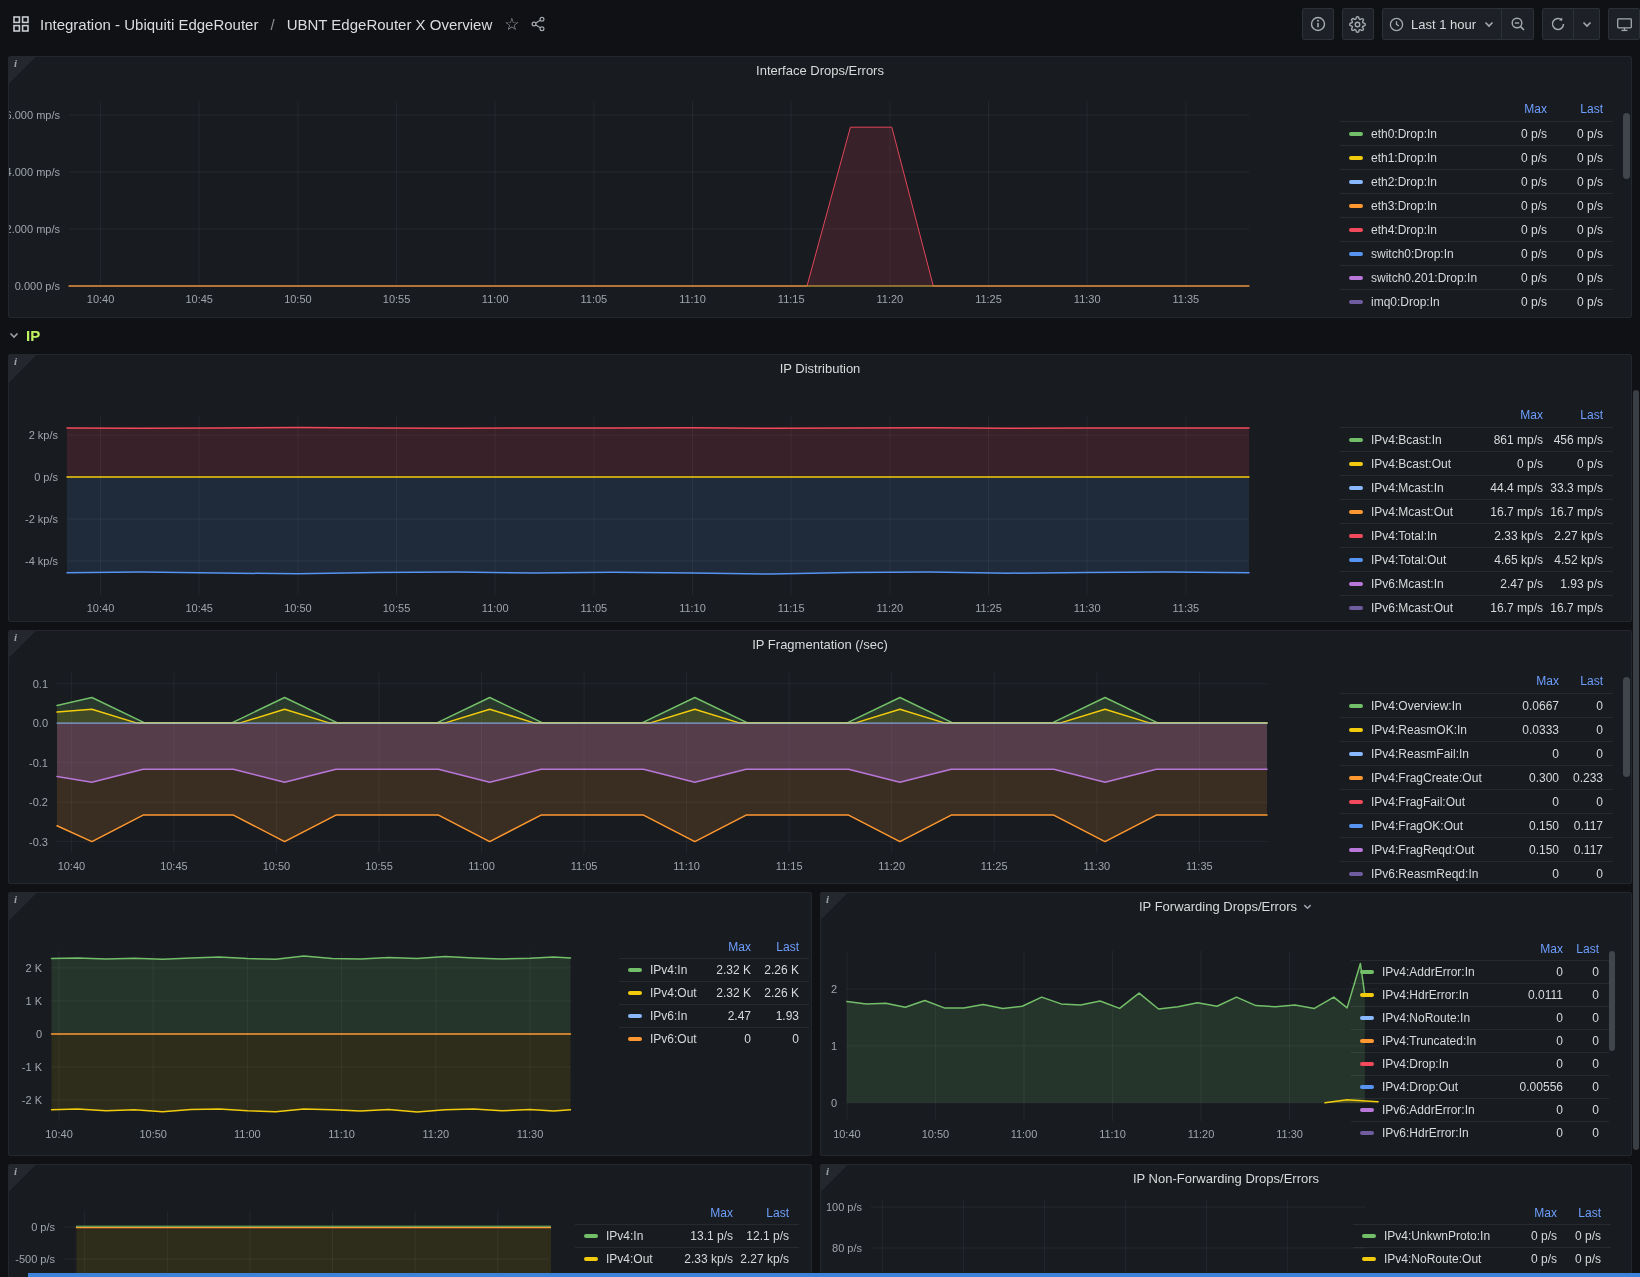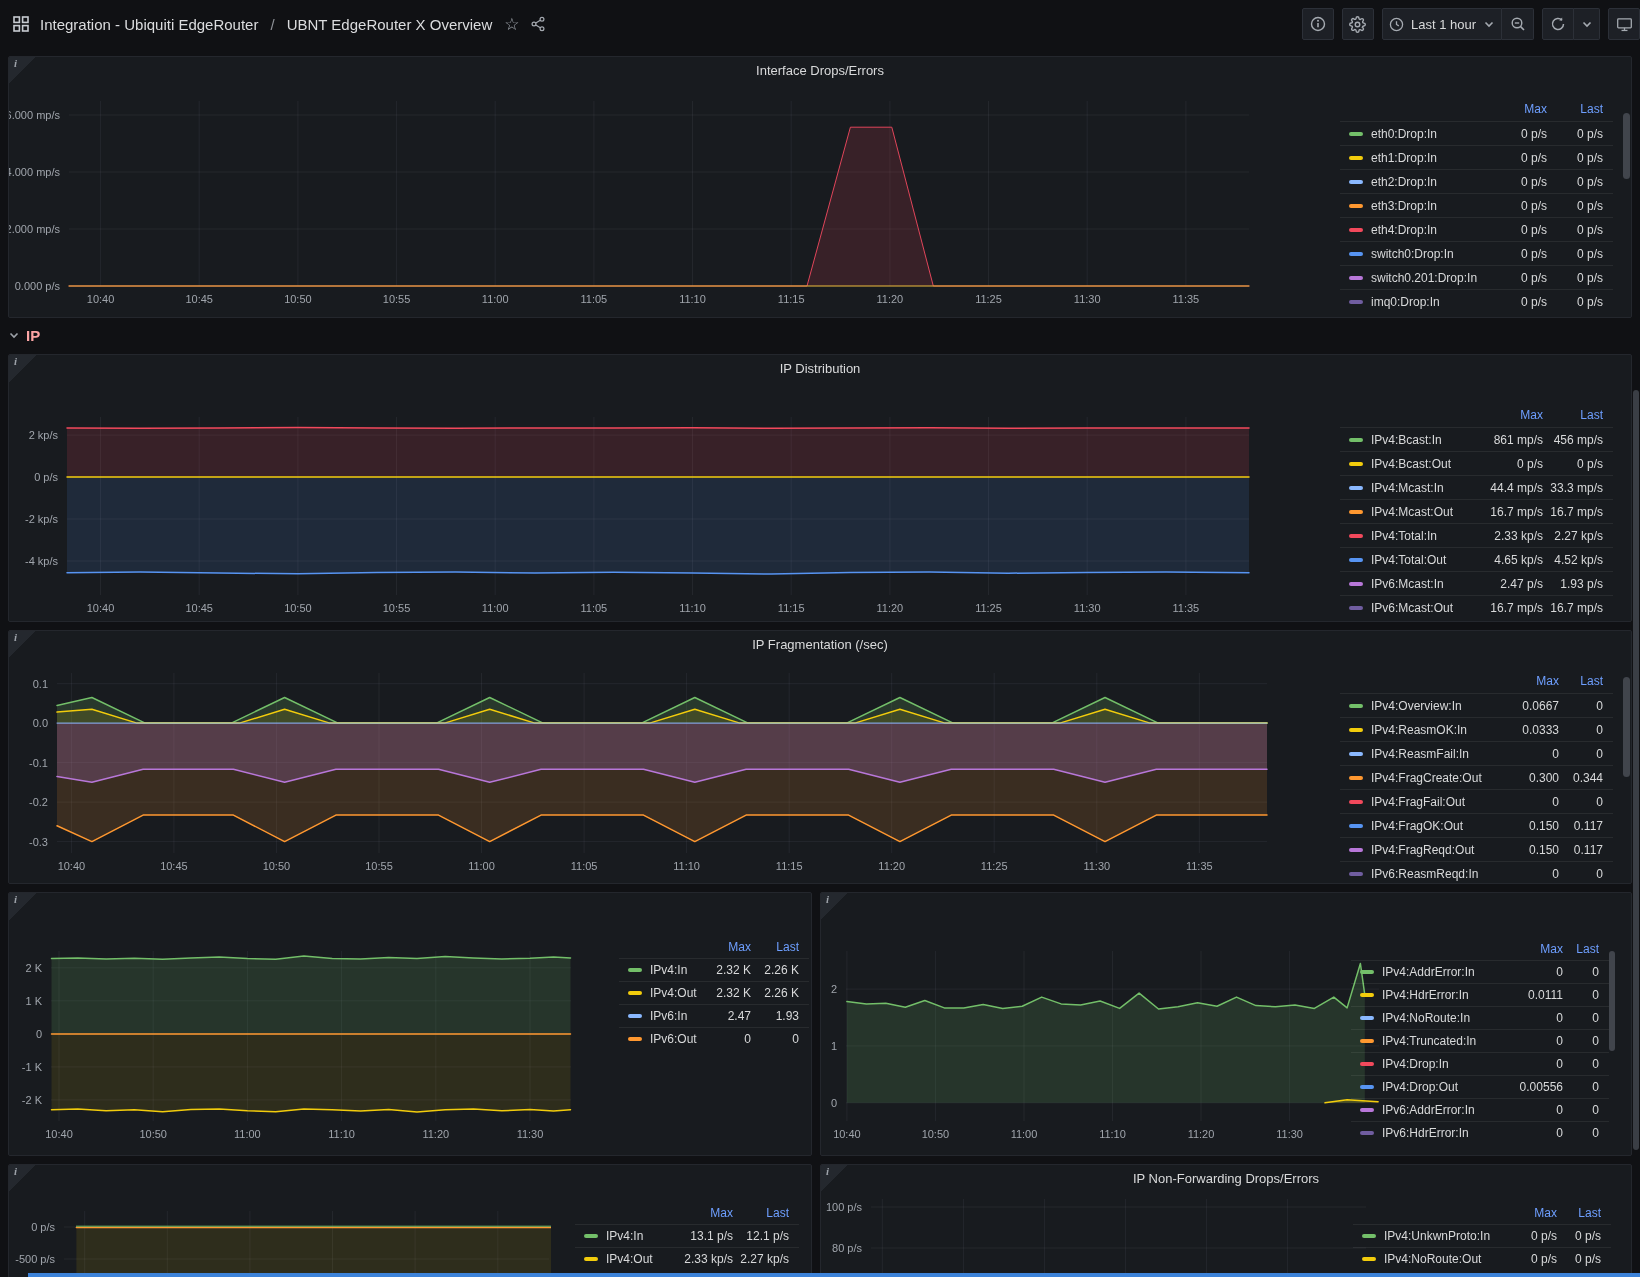--- a/index.html
+++ b/index.html
@@ -16,21 +16,21 @@
   .tbtn{height:32px;min-width:32px;display:flex;align-items:center;justify-content:center;
         background:#1D2026;border:1px solid #2C3038;border-radius:2px;color:#A5AAB1;
         box-sizing:border-box;padding:0 6px;gap:7px;cursor:pointer;}
   .tgroup{display:flex;}
   .tgroup .tbtn{border-radius:0;}
   .tgroup .tbtn:first-child{border-radius:2px 0 0 2px;}
   .tgroup .tbtn:last-child{border-radius:0 2px 2px 0;border-left:none;}
   .tlabel{font-size:13px;font-weight:500;color:#D8D9DA;white-space:nowrap;}
   
   .sectionrow{position:absolute;left:8px;top:322px;height:26px;display:flex;align-items:center;gap:6px;cursor:pointer;}
-  .sectionrow .slabel{font-size:15px;font-weight:700;color:#fca5a5;}
+  .sectionrow .slabel{font-size:15px;font-weight:700;color:#bef264;}
   
   .panel{position:absolute;background:#181B1F;border:1px solid #24272D;border-radius:2px;
          box-sizing:border-box;overflow:hidden;}
   .ptitle{position:absolute;top:6px;left:0;right:0;margin:0;text-align:center;font-size:13px;
           font-weight:500;color:#D9DADB;display:flex;justify-content:center;align-items:center;gap:5px;cursor:pointer;}
   .corner{position:absolute;top:0;left:0;width:27px;height:27px;
           background:linear-gradient(135deg,#24282E 50%,rgba(0,0,0,0) 50%);z-index:3;cursor:pointer;}
   .corner span{position:absolute;top:0px;left:5px;font-size:11px;font-weight:700;font-style:italic;
                color:#9DA2A9;font-family:"Liberation Serif","DejaVu Serif",serif;}
   svg.chart{position:absolute;left:0;top:0;}
@@ -448,21 +448,21 @@
       <div class="lrow">
         <span class="lsw" style="background:#8AB8FF"></span>
         <span class="lname">IPv4:ReasmFail:In</span>
         <span class="lcol">0</span>
         <span class="lcol llast">0</span>
       </div>
       <div class="lrow">
         <span class="lsw" style="background:#FF9830"></span>
         <span class="lname">IPv4:FragCreate:Out</span>
         <span class="lcol">0.300</span>
-        <span class="lcol llast">0.344</span>
+        <span class="lcol llast">0.233</span>
       </div>
       <div class="lrow">
         <span class="lsw" style="background:#F2495C"></span>
         <span class="lname">IPv4:FragFail:Out</span>
         <span class="lcol">0</span>
         <span class="lcol llast">0</span>
       </div>
       <div class="lrow">
         <span class="lsw" style="background:#5794F2"></span>
         <span class="lname">IPv4:FragOK:Out</span>
@@ -556,20 +556,26 @@
         <span class="lcol">0</span>
         <span class="lcol llast">0</span>
       </div>
     </div>
 </section>
 
 <section class="panel" style="left:820px;top:892px;width:812px;height:264px;">
   <div class="corner">
       <span>i</span>
     </div>
+  <h2 class="ptitle">
+    <span>IP Forwarding Drops/Errors</span>
+    <svg width="11" height="11" viewBox="0 0 12 12">
+        <path d="M2.5 4.5L6 8l3.5-3.5" fill="none" stroke="#9DA2A9" stroke-width="1.6"></path>
+      </svg>
+  </h2>
   <svg class="chart" width="812" height="264" viewBox="0 0 812 264">
       <defs>
         <clipPath id="cp5">
           <rect x="24" y="50" width="536" height="180"></rect>
         </clipPath>
       </defs>
       <line class="gl" x1="25" x2="558" y1="96.1" y2="96.1"></line>
       <line class="gl" x1="25" x2="558" y1="152.9" y2="152.9"></line>
       <line class="gl" x1="25" x2="558" y1="209.8" y2="209.8"></line>
       <line class="gl" x1="25.9" x2="25.9" y1="58" y2="228"></line>

